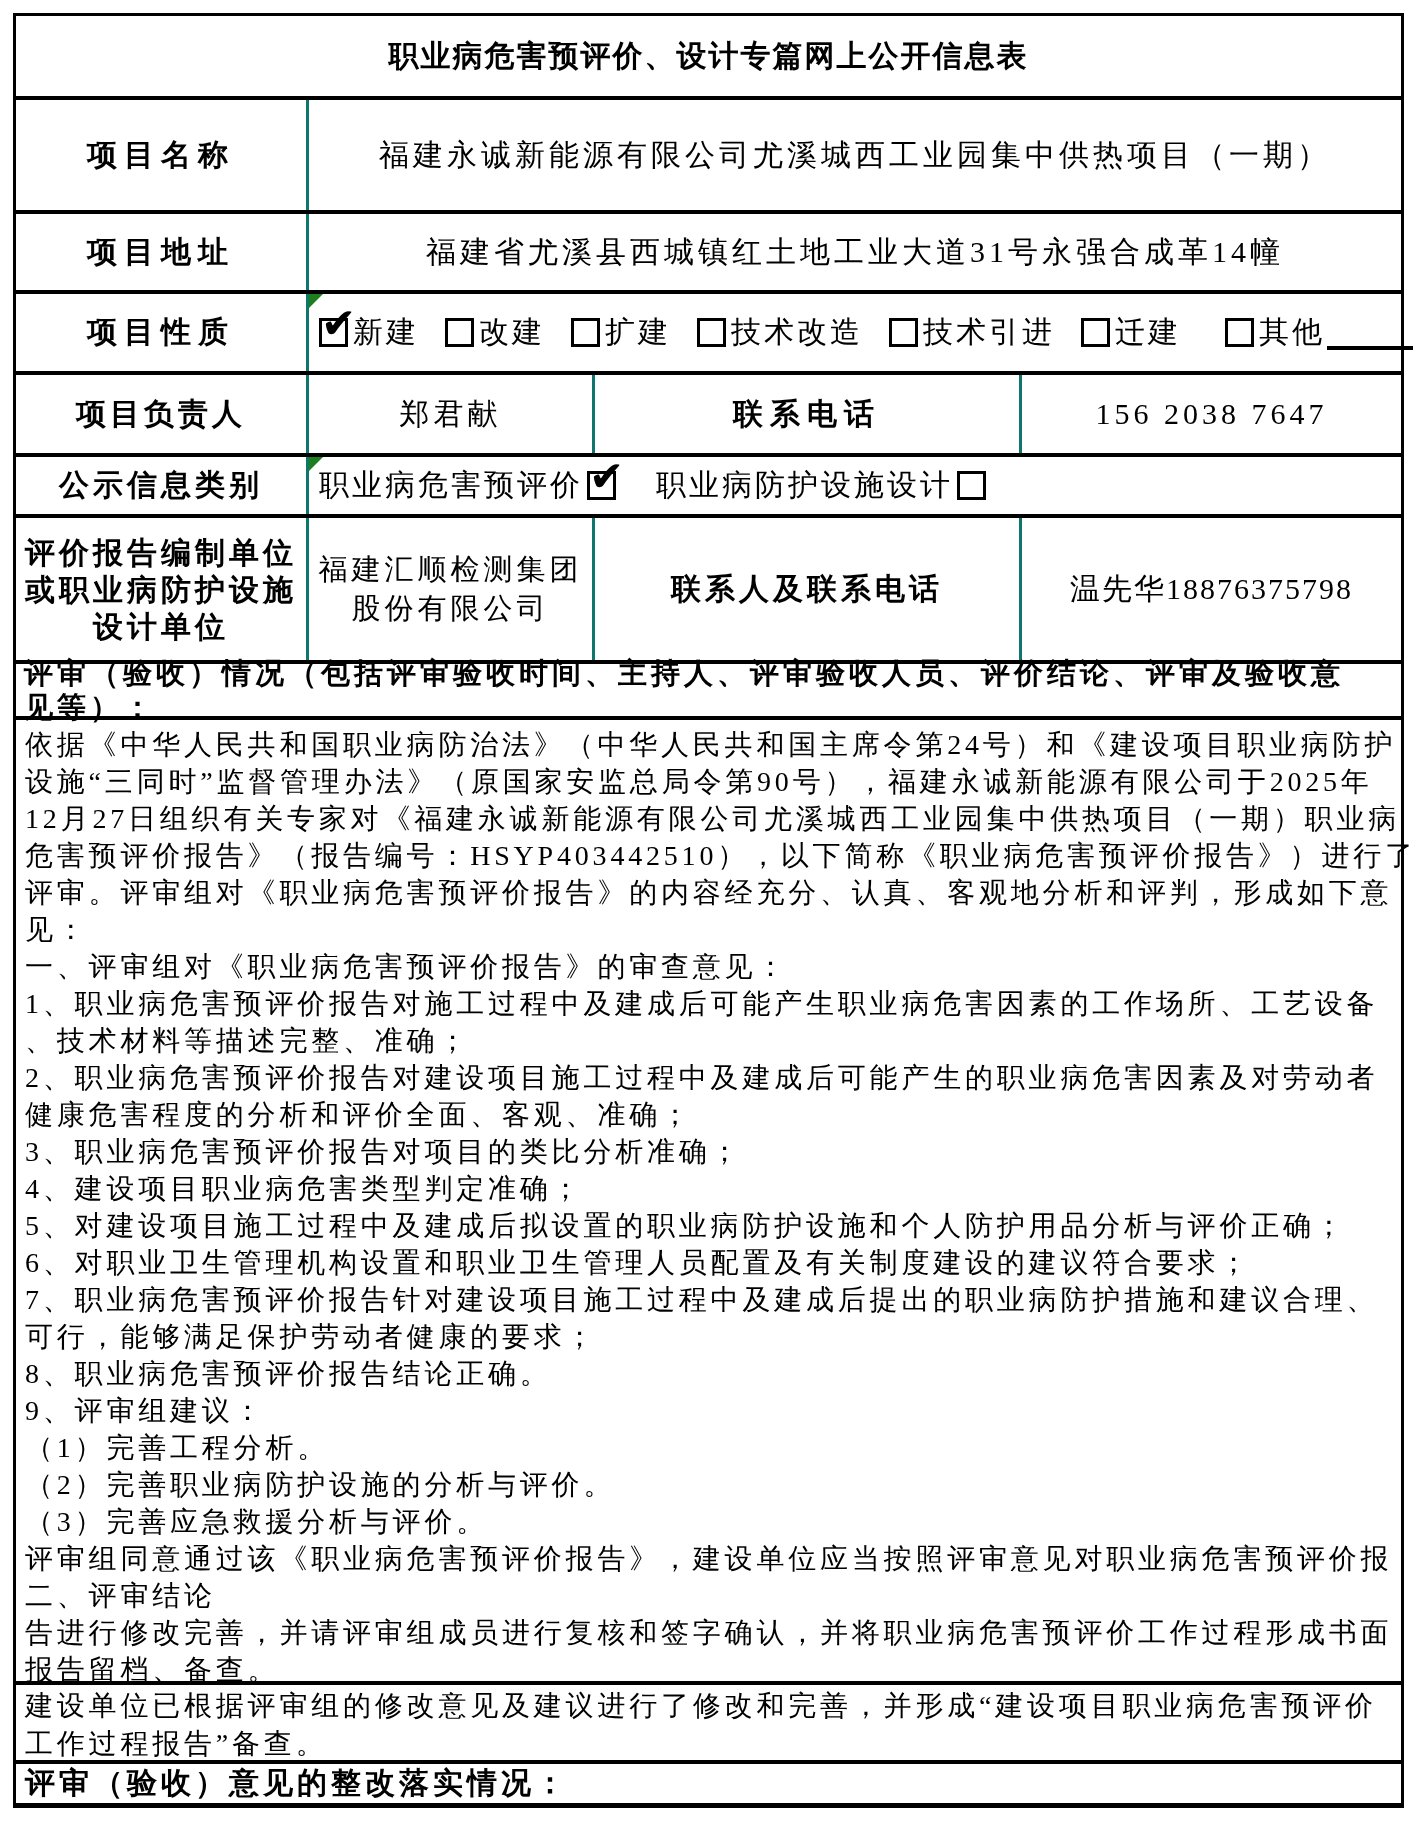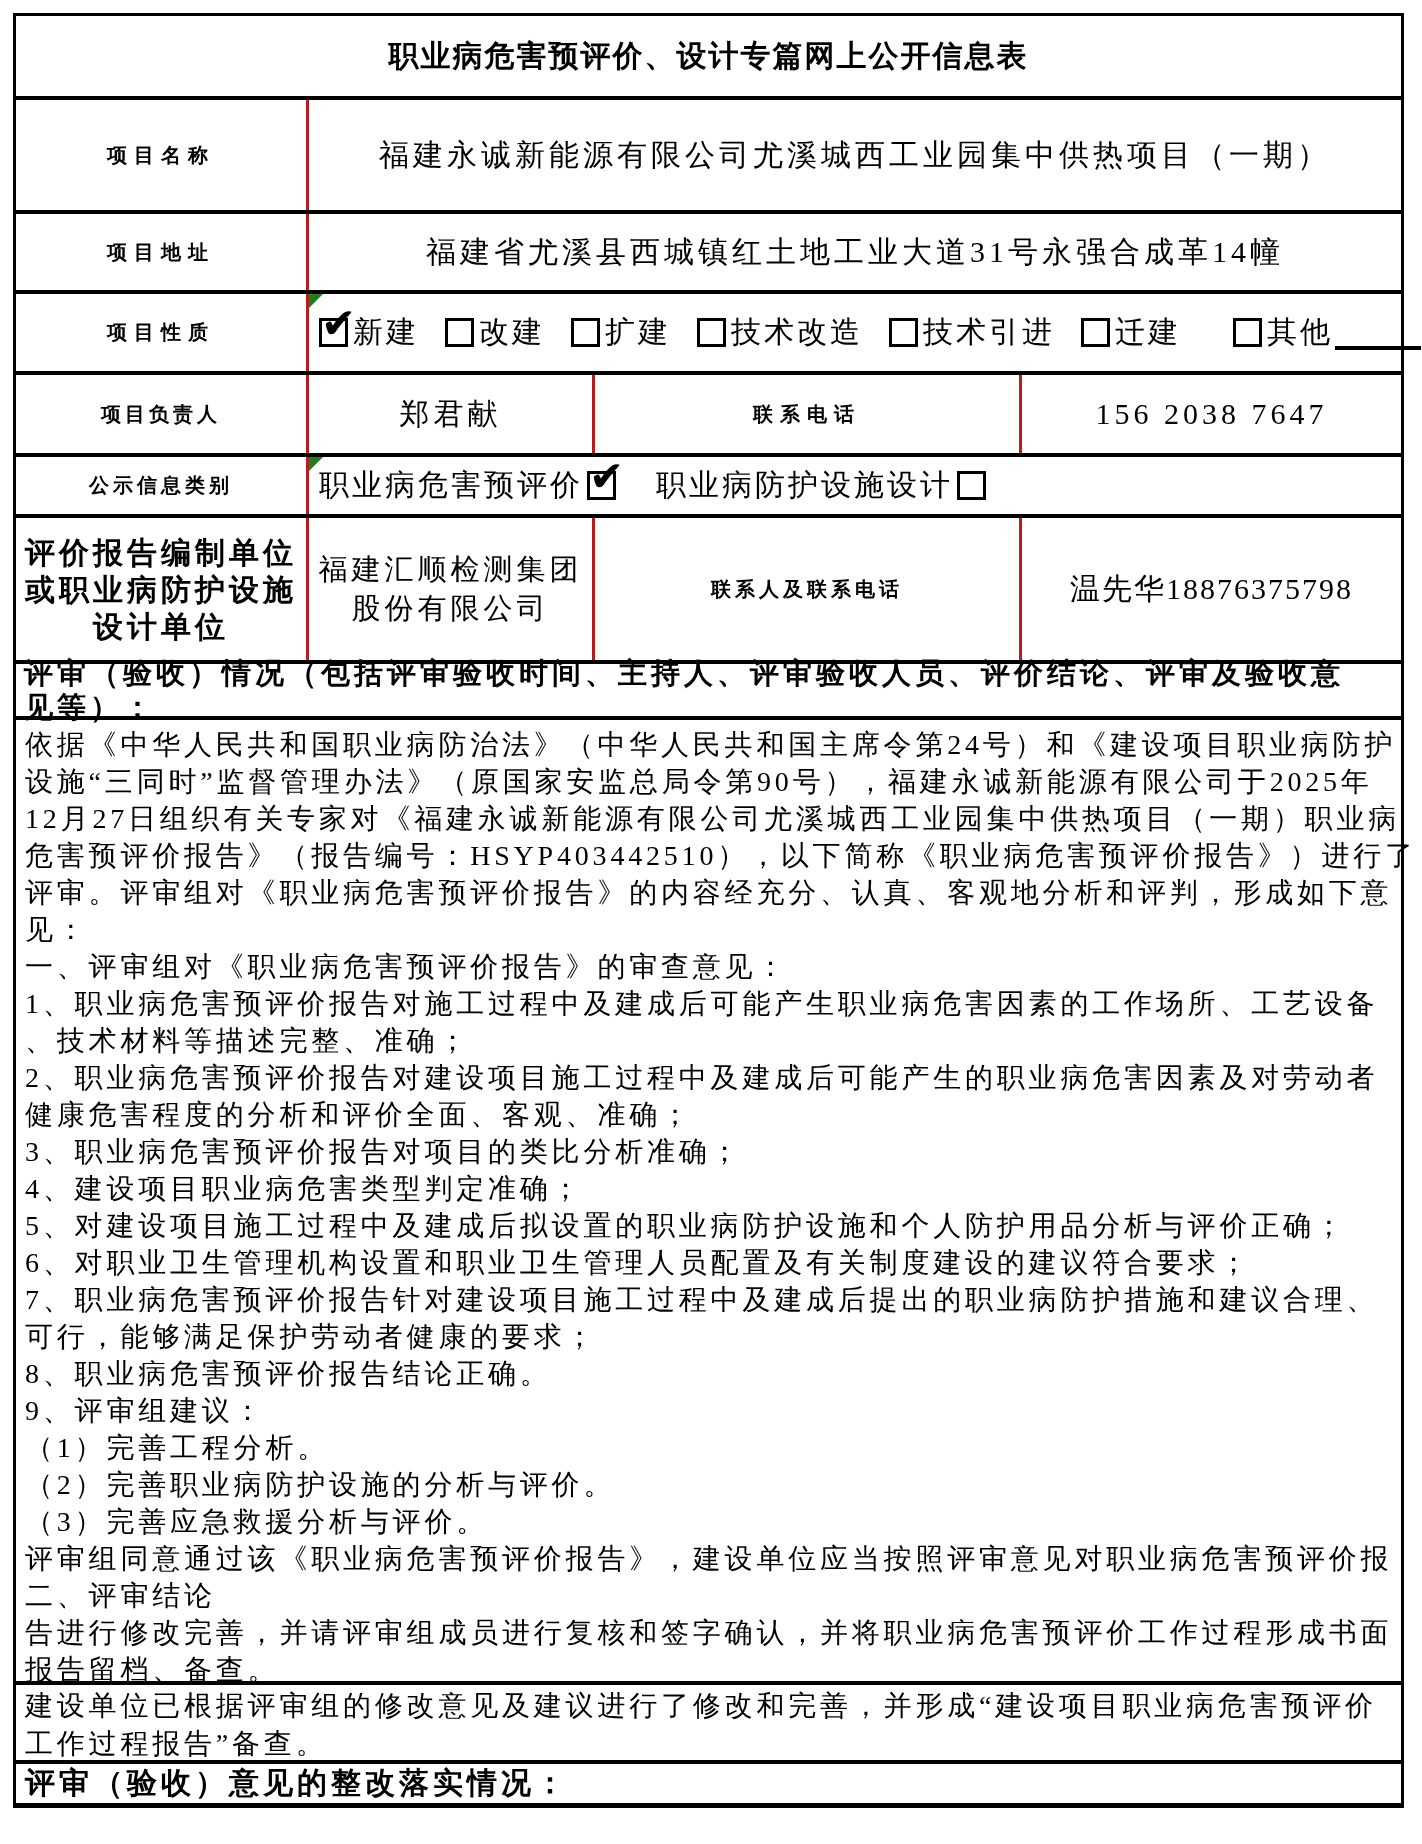--- a/index.html
+++ b/index.html
@@ -8,21 +8,21 @@
     font-family:"Liberation Serif", serif; overflow:hidden; position:relative;
   }
   .table {
     position:absolute; left:13px; top:13px; width:1391px;
     border:3px solid #000; border-bottom:5px solid #000;
     box-sizing:border-box; background:#fff;
   }
   .row { display:flex; border-top:4px solid #000; box-sizing:border-box; align-items:stretch; }
   .row.first { border-top:none; }
   .cell {
-    box-sizing:border-box; border-left:3px solid #b91c1c; position:relative;
+    box-sizing:border-box; border-left:3px solid #0f766e; position:relative;
     display:flex; align-items:center; justify-content:center;
   }
   .cell.nb { border-left:none; }
   .c1 { flex:0 0 290px; }
   .c2 { flex:0 0 286px; }
   .c3 { flex:0 0 427px; }
   .c4 { flex:1 1 auto; }
   .full { flex:1 1 auto; }
 
   .h-title { height:80px; }
@@ -31,41 +31,41 @@
   .h-nature { height:81px; }
   .h-leader { height:82px; }
   .h-cat { height:61px; }
   .h-unit { height:146px; }
   .h-revhead { height:56px; }
   .h-revbody { height:965px; }
   .h-recthead { height:43px; }
   .h-rectbody { height:79px; }
 
   .title-text { font-size:30px; font-weight:bold; letter-spacing:2px; }
-  .lbl-cell { font-size:20px; font-weight:bold; letter-spacing:7px; text-align:center; }
+  .lbl-cell { font-size:30px; font-weight:bold; letter-spacing:7px; text-align:center; }
   .lbl-cell.tight { letter-spacing:4px; }
   .val { font-size:30px; letter-spacing:4px; }
 
   .left-pad { justify-content:flex-start; padding-left:10px; }
 
   
   .opts { display:flex; align-items:center; gap:26px; }
   .opt { display:flex; align-items:center; font-size:30px; letter-spacing:3px; white-space:nowrap; }
   .cb {
     width:23px; height:23px; border:3px solid #000; position:relative;
     flex:0 0 auto; margin-right:5px; box-sizing:content-box; background:#fff;
   }
   .cb .check {
     display:none; position:absolute; left:-1px; top:-18px;
     font-size:42px; font-weight:bold; line-height:1; letter-spacing:0;
     font-family:"DejaVu Sans", sans-serif;
   }
   .opt[data-checked="true"] .cb .check { display:block; }
   .cb.after { margin-right:0; margin-left:4px; }
-  .opt-other { margin-left:26px; }
+  .opt-other { margin-left:18px; }
   .other-line { display:inline-block; width:86px; border-bottom:4px solid #000; height:30px; margin-left:2px; }
 
   .corner-tri {
     position:absolute; top:0; left:0; width:0; height:0;
     border-top:14px solid #1e7e1e; border-right:14px solid transparent;
   }
 
   
   .multi { flex-direction:column; justify-content:center; }
   .unit-lbl-line { font-size:30px; font-weight:bold; letter-spacing:4px; line-height:37px; white-space:nowrap; }

